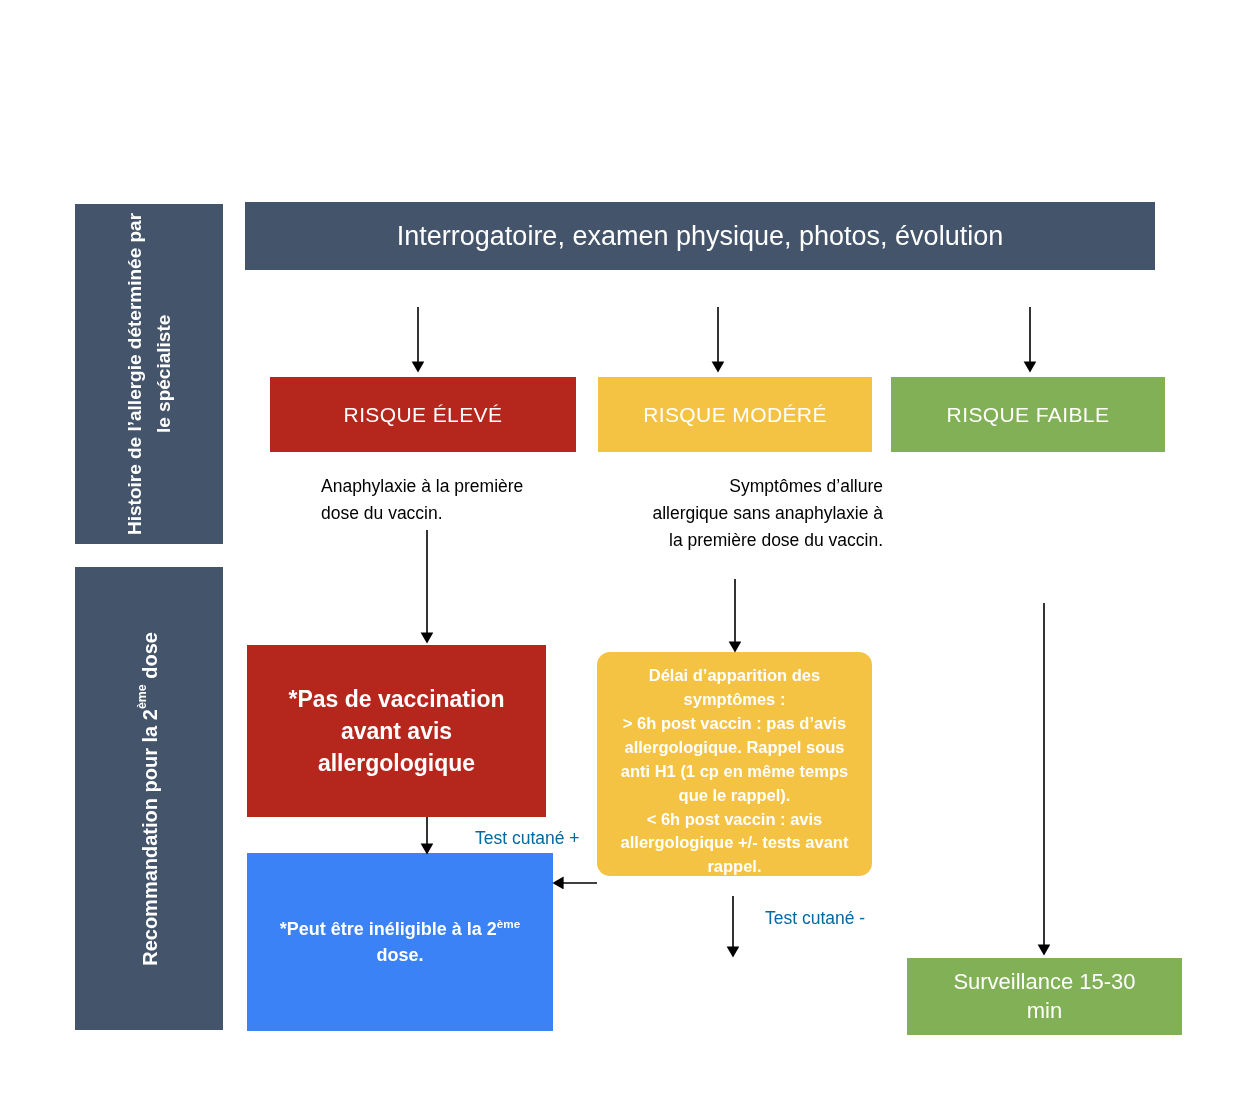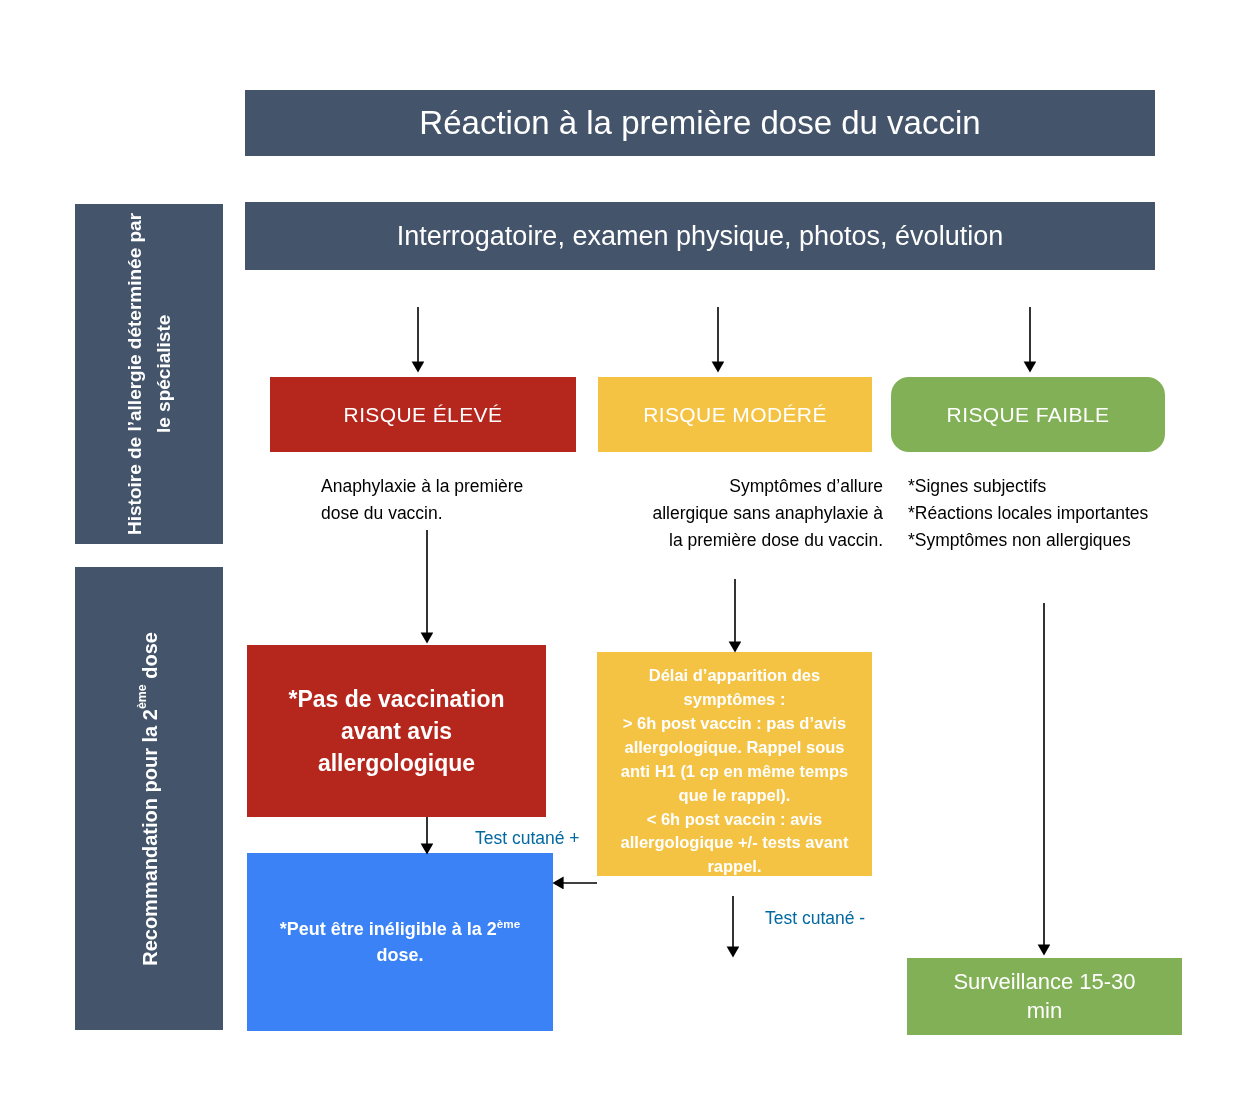--- a/index.html
+++ b/index.html
@@ -68,21 +68,21 @@
     display: flex;
     align-items: center;
     justify-content: center;
     color: #ffffff;
     font-size: 21px;
     letter-spacing: 0.4px;
     text-align: center;
   }
   #risk-high  { left: 270px; top: 377px; width: 306px; height: 75px; background: #b5261d; }
   #risk-mod   { left: 598px; top: 377px; width: 274px; height: 75px; background: #f4c344; }
-  #risk-low   { left: 891px; top: 377px; width: 274px; height: 75px; background: #82b056; border-radius: 18px; }
+  #risk-low   { left: 891px; top: 377px; width: 274px; height: 75px; background: #82b056; }
 
   
   .caption {
     position: absolute;
     color: #000000;
     font-size: 17.5px;
     line-height: 1.55;
     white-space: pre-line;
   }
   #cap-high { left: 286px; top: 473px; width: 290px; margin-left: 35px; }
@@ -107,21 +107,21 @@
   }
   #box-ineligible {
     left: 247px; top: 853px; width: 306px; height: 178px;
     background: #3b82f6; font-size: 18px; font-weight: bold; line-height: 1.4;
   }
   #box-ineligible sup { font-size: 0.65em; vertical-align: super; }
 
   #box-delai {
     left: 597px; top: 652px; width: 275px; height: 224px;
     background: #f4c344; font-size: 16.5px; font-weight: bold; line-height: 1.45;
-    align-items: flex-start; padding-top: 12px;
+    align-items: flex-start; padding-top: 12px; border-radius: 13px;
   }
 
   #box-surv30 {
     left: 597px; top: 958px; width: 275px; height: 77px;
     background: #f4c344; font-size: 22px; line-height: 1.3;
   }
   #box-surv1530 {
     left: 907px; top: 958px; width: 275px; height: 77px;
     background: #82b056; font-size: 22px; line-height: 1.3;
   }
@@ -141,21 +141,20 @@
     position: absolute; left: 0; top: 0;
     width: 1252px; height: 1106px;
     pointer-events: none;
   }
 </style>
 </head>
 <body>
 
 <div class="canvas">
 
-  <div id="title-bar" class="header-bar">Réaction à la première dose du vaccin</div>
 
   <div id="subtitle-bar" class="header-bar">Interrogatoire, examen physique, photos, évolution</div>
 
   <div id="side-history" class="side-panel">
     <span class="vtext">Histoire de l’allergie déterminée par le spécialiste</span>
   </div>
 
   <div id="side-reco" class="side-panel">
     <span class="vtext"><span>Recommandation pour la 2</span><sup>ème</sup><span> dose</span></span>
   </div>
@@ -166,23 +165,20 @@
 
   <div id="risk-low" class="risk-box">RISQUE FAIBLE</div>
 
   <div id="cap-high" class="caption">Anaphylaxie à la première
 dose du vaccin.</div>
 
   <div id="cap-mod" class="caption">Symptômes d’allure
 allergique sans anaphylaxie à
 la première dose du vaccin.</div>
 
-  <div id="cap-low" class="caption">*Signes subjectifs
-*Réactions locales importantes
-*Symptômes non allergiques</div>
 
   <div id="box-no-vaccination" class="body-box">
     <span class="inner">*Pas de vaccination avant avis
 allergologique</span>
   </div>
 
   <div id="box-ineligible" class="body-box">
     <span class="inner"><span>*Peut être inéligible à la 2</span><sup>ème</sup><span class="inner">
 dose.</span></span>
   </div>

